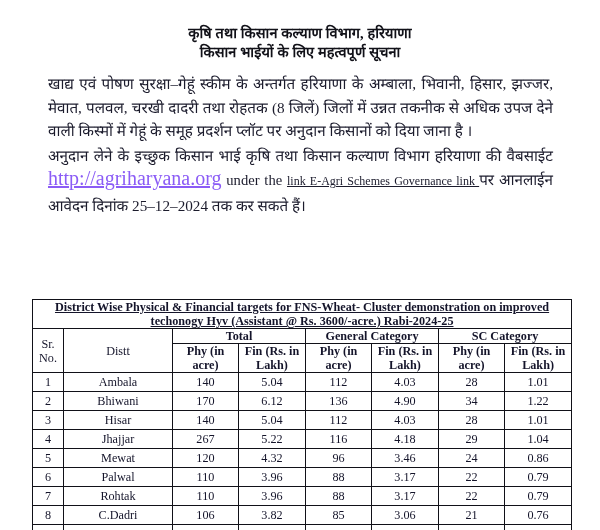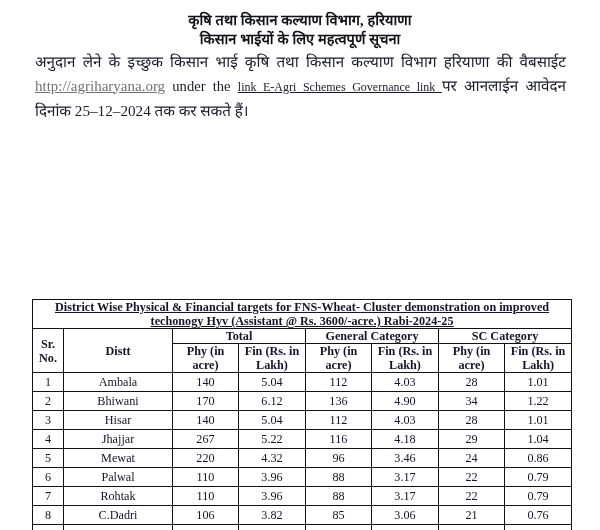--- a/index.html
+++ b/index.html
@@ -14,21 +14,21 @@
     color: #1a1a26;
     overflow: hidden;
     position: relative;
   }
   .page {
     position: absolute;
     left: 0; top: 0;
     width: 600px;
     height: 457px;
     box-sizing: border-box;
-    padding: 4px;
+    padding: 17px;
   }
 
   
   .heading-block {
     text-align: center;
     padding-top: 7px;
   }
   .heading-line {
     font-weight: bold;
     font-size: 14.5px;
@@ -51,23 +51,23 @@
   }
   .para.p1 { margin-top: 10px; }
   .para.p2 { margin-top: 1px; }
   .para.p3 { margin-top: 20px; }
 
   .para .en {
     font-family: "Liberation Serif", serif;
     font-size: 14.6px;
   }
   a.link-url {
-    color: #737373;
+    color: #8b5cf6;
     text-decoration: underline;
-    font-size: 15px;
+    font-size: 20px;
   }
   .u-link {
     text-decoration: underline;
     font-size: 12px;
   }
 
   
   .table-wrap {
     position: absolute;
     left: 32px;
@@ -102,21 +102,21 @@
     font-size: 12.6px;
     padding: 2px 2px 3px 2px;
   }
   th.sub {
     font-weight: bold;
     font-size: 12.2px;
     line-height: 14px;
     padding: 2px 2px 3px 2px;
   }
   th.srno, th.distt {
-    font-weight: bold;
+    font-weight: normal;
     font-size: 12.6px;
     line-height: 14.5px;
     padding: 2px 2px 2px 2px;
   }
   th.distt { }
   td.sr { text-align: center; }
   td.dt {
     text-align: left;
     padding-left: 6px;
   }
@@ -141,20 +141,21 @@
 
 <div class="page">
 
   <div class="heading-block">
     <div class="heading-line">कृषि तथा किसान कल्याण विभाग, हरियाणा</div>
     <div class="heading-line">किसान भाईयों के लिए महत्वपूर्ण सूचना</div>
   </div>
 
   <div class="body-wrap">
 
+    <p class="para p1">खाद्य एवं पोषण सुरक्षा–गेहूं स्कीम के अन्तर्गत हरियाणा के अम्बाला, भिवानी, हिसार, झज्जर, मेवात, पलवल, चरखी दादरी तथा रोहतक (8 जिलें) जिलों में उन्नत तकनीक से अधिक उपज देने वाली किस्मों में गेहूं के समूह प्रदर्शन प्लॉट  पर अनुदान किसानों को दिया जाना है ।</p>
 
     <p class="para p2"><span>अनुदान लेने के इच्छुक किसान भाई कृषि तथा किसान कल्याण विभाग हरियाणा की वैबसाईट </span><a class="link-url" href="#">http://agriharyana.org</a><span class="en"> under the </span><span class="u-link">link E-Agri Schemes Governance link </span><span> पर  आनलाईन आवेदन दिनांक 25–12–2024 तक कर सकते हैं।</span></p>
 
 
   </div>
 
   <div class="table-wrap">
     <table class="tgt">
       <colgroup>
         <col class="c-sr">
@@ -223,21 +224,21 @@
             <td>267</td>
             <td>5.22</td>
             <td>116</td>
             <td>4.18</td>
             <td>29</td>
             <td>1.04</td>
           </tr>
           <tr class="datarow">
             <td class="sr">5</td>
             <td class="dt">Mewat</td>
-            <td>220</td>
+            <td>120</td>
             <td>4.32</td>
             <td>96</td>
             <td>3.46</td>
             <td>24</td>
             <td>0.86</td>
           </tr>
           <tr class="datarow">
             <td class="sr">6</td>
             <td class="dt">Palwal</td>
             <td>110</td>

